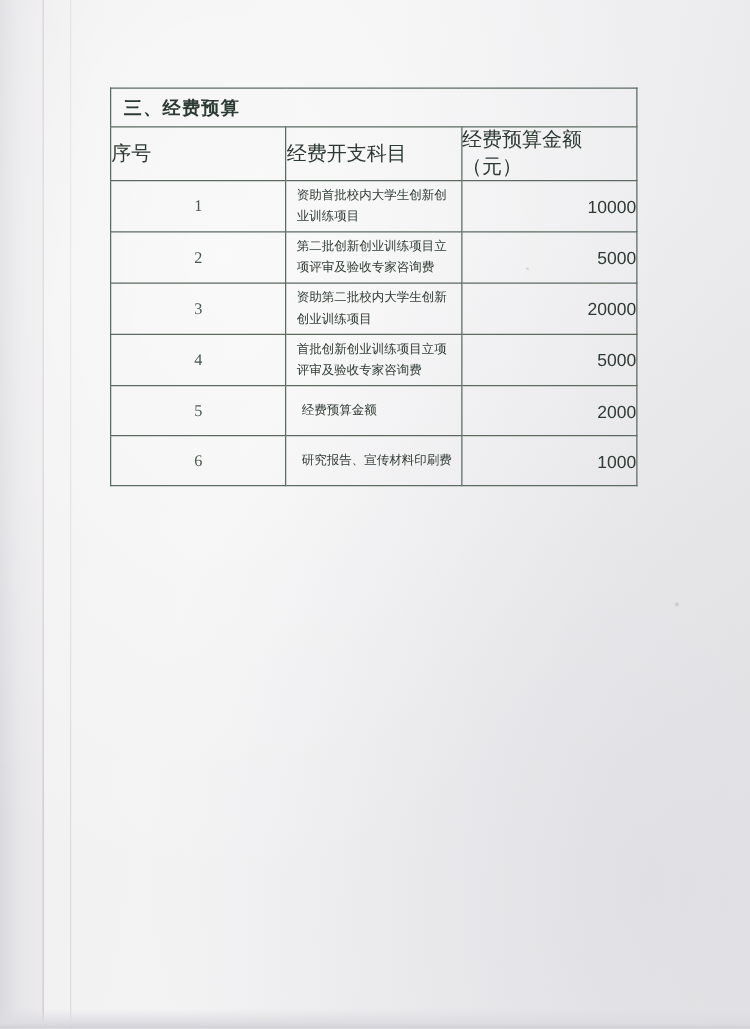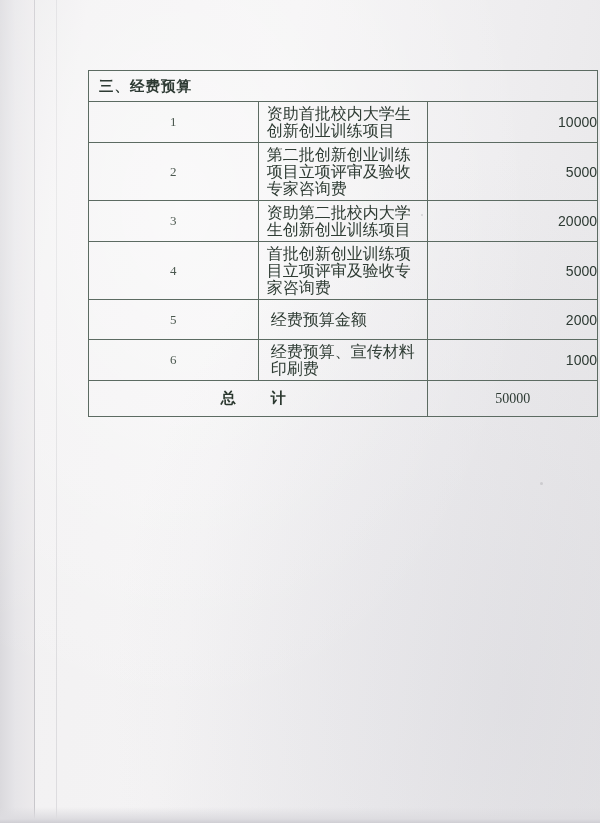--- a/index.html
+++ b/index.html
@@ -59,21 +59,21 @@
     background: #b4b3b8;
     border-radius: 50%;
     opacity: .5;
   }
 
   
   .budget-table {
     position: absolute;
     left: 88px;
     top: 70px;
-    width: 510px;
+    width: 422px;
     border-collapse: collapse;
     table-layout: fixed;
     background: transparent;
     padding-left: 47px;
   }
   .budget-table td, .budget-table th {
     border: 1px solid #5c6b62;
     padding: 0;
     color: #2d3a33;
     vertical-align: middle;
@@ -93,21 +93,21 @@
   .col-item { width: 188px; }
   .col-amt { width: 182px; }
 
   tbody td.cell-no {
     text-align: center;
     font-size: 13px;
     color: #4b584f;
     font-family: "Liberation Serif", serif;
   }
   tbody td.cell-item {
-    font-size: 16px;
+    font-size: 10px;
     line-height: 17px;
     padding: 3px 6px 3px 8px !important;
     text-align: left;
     color: #2f3c34;
     font-family: "Liberation Sans", sans-serif;
   }
   tbody td.cell-item.single {
     padding-left: 12px !important;
   }
   tbody td.cell-amt {
@@ -144,20 +144,25 @@
   <div class="edge-bottom"></div>
 
   <div class="speck" style="left:540px; top:482px; width:3px; height:3px;"></div>
   <div class="speck" style="left:421px; top:214px; width:2px; height:2px;"></div>
 
   <table class="budget-table">
     <tbody>
       <tr>
         <td class="title-cell" colspan="3">三、经费预算</td>
       </tr>
+      <tr>
+        <td class="col-no hdr-no">序号</td>
+        <td class="col-item hdr-item">经费开支科目</td>
+        <td class="col-amt hdr-amt">经费预算金额（元）</td>
+      </tr>
 
       <tr class="data-row">
         <td class="cell-no">1</td>
         <td class="cell-item">资助首批校内大学生创新创业训练项目</td>
         <td class="cell-amt">10000</td>
       </tr>
       <tr class="data-row">
         <td class="cell-no">2</td>
         <td class="cell-item">第二批创新创业训练项目立项评审及验收专家咨询费</td>
         <td class="cell-amt">5000</td>
@@ -172,23 +177,19 @@
         <td class="cell-item">首批创新创业训练项目立项评审及验收专家咨询费</td>
         <td class="cell-amt">5000</td>
       </tr>
       <tr class="data-row">
         <td class="cell-no">5</td>
         <td class="cell-item single">经费预算金额</td>
         <td class="cell-amt">2000</td>
       </tr>
       <tr class="data-row">
         <td class="cell-no">6</td>
-        <td class="cell-item single">经费预算、宣传材料印刷费</td>
+        <td class="cell-item single">研究报告、宣传材料印刷费</td>
         <td class="cell-amt">1000</td>
       </tr>
 
-      <tr class="total-row">
-        <td class="total-label" colspan="2">总　计</td>
-        <td class="total-amt">50000</td>
-      </tr>
     </tbody>
   </table>
 </div>
 
 </body></html>

